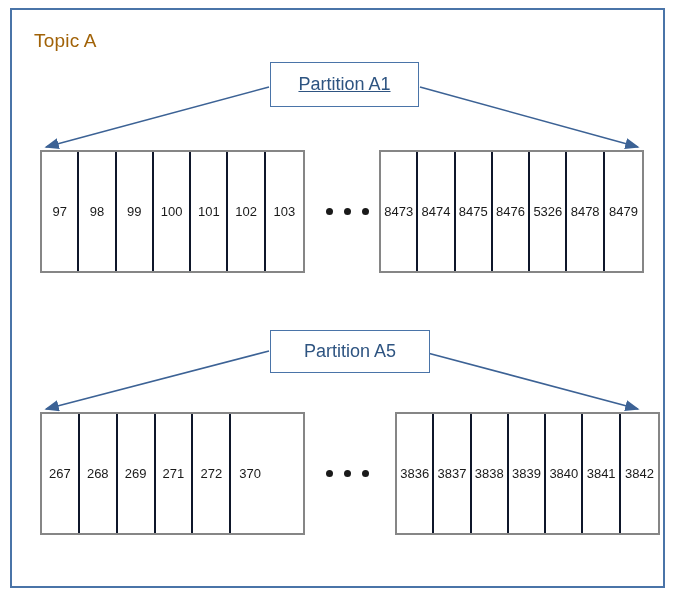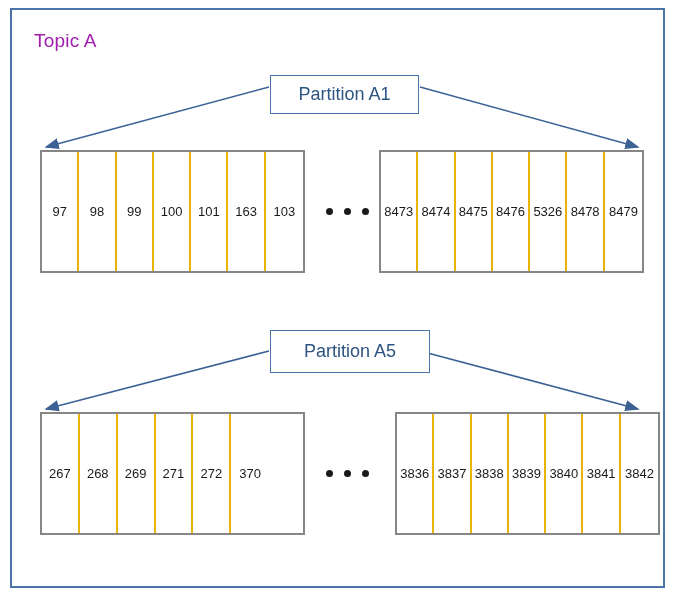--- a/index.html
+++ b/index.html
@@ -30,54 +30,54 @@
     border: 2px solid #4a74a8;
     box-sizing: border-box;
     background: #ffffff;
   }
 
   #topic-title {
     position: absolute;
     left: 22px;
     top: 20px;
     font-size: 19px;
-    color: #a21caf;
+    color: #a16207;
     letter-spacing: 0.2px;
     white-space: nowrap;
   }
 
   
   .partition-label {
     position: absolute;
     box-sizing: border-box;
     border: 1.5px solid #4a74a8;
     background: #ffffff;
     color: #2e5481;
     font-size: 18px;
     display: flex;
     align-items: center;
     justify-content: center;
     white-space: nowrap;
     z-index: 4;
   }
-  #partition-label-1 { left: 270px; top: 75px;  width: 149px; height: 39px; }
+  #partition-label-1 { left: 270px; top: 62px;  width: 149px; height: 45px; text-decoration: underline; }
   #partition-label-2 { left: 270px; top: 330px; width: 160px; height: 43px; }
 
   
   .segment-group {
     position: absolute;
     display: flex;
     box-sizing: border-box;
     border: 2px solid #868686;
     background: #ffffff;
     z-index: 2;
   }
   .segment-cell {
     box-sizing: border-box;
-    border-right: 2px solid #eab308;
+    border-right: 2px solid #0f172a;
     display: flex;
     align-items: center;
     justify-content: center;
     font-size: 13px;
     color: #1a1a1a;
     background: #ffffff;
   }
   .segment-cell:last-child { border-right: none; text-align: center; }
   .w-narrow .segment-cell { width: 37.85px; }
   .w-wide   .segment-cell { width: 37.85px; }
@@ -140,21 +140,21 @@
   </svg>
 
   <div id="partition-label-1" class="partition-label">Partition A1</div>
 
   <div id="group-1-left" class="segment-group w-narrow">
       <div class="segment-cell">97</div>
       <div class="segment-cell">98</div>
       <div class="segment-cell">99</div>
       <div class="segment-cell">100</div>
       <div class="segment-cell">101</div>
-      <div class="segment-cell">163</div>
+      <div class="segment-cell">102</div>
       <div class="segment-cell">103</div>
     </div>
 
   <div id="ellipsis-1" class="ellipsis">
     <span class="dot"></span>
     <span class="dot"></span>
     <span class="dot"></span>
   </div>
 
   <div id="group-1-right" class="segment-group w-wide">

